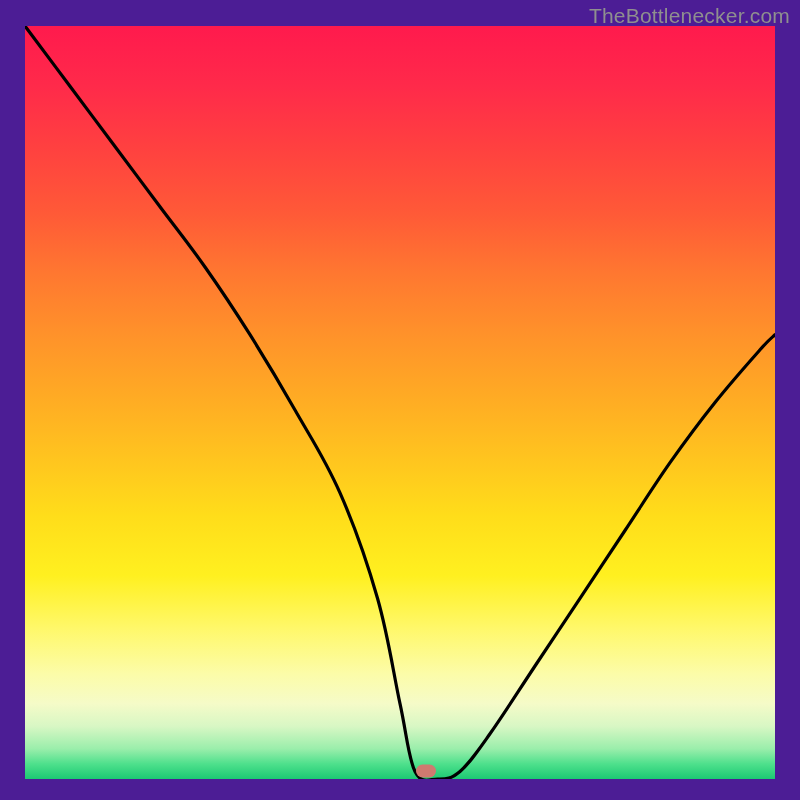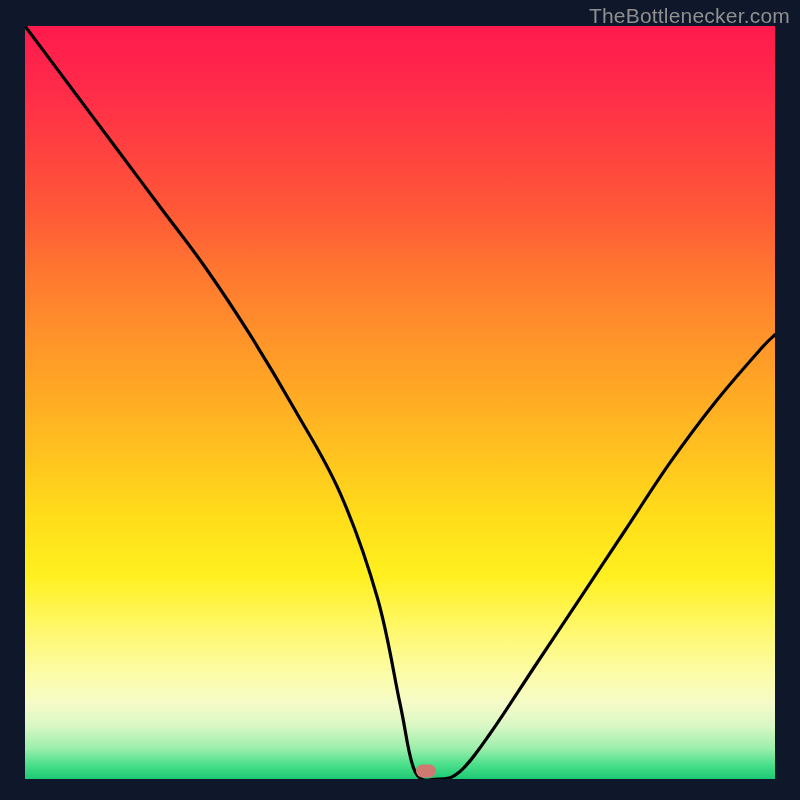--- a/index.html
+++ b/index.html
@@ -10,21 +10,21 @@
     background: #000;
     overflow: hidden;
     font-family: Arial, Helvetica, sans-serif;
   }
   .frame {
     position: absolute;
     left: 0;
     top: 0;
     width: 800px;
     height: 800px;
-    background: #0f172a;
+    background: #4c1d95;
   }
   .plot {
     position: absolute;
     left: 25px;
     top: 26px;
     width: 750px;
     height: 753px;
     overflow: hidden;
   }
   .gradient {

